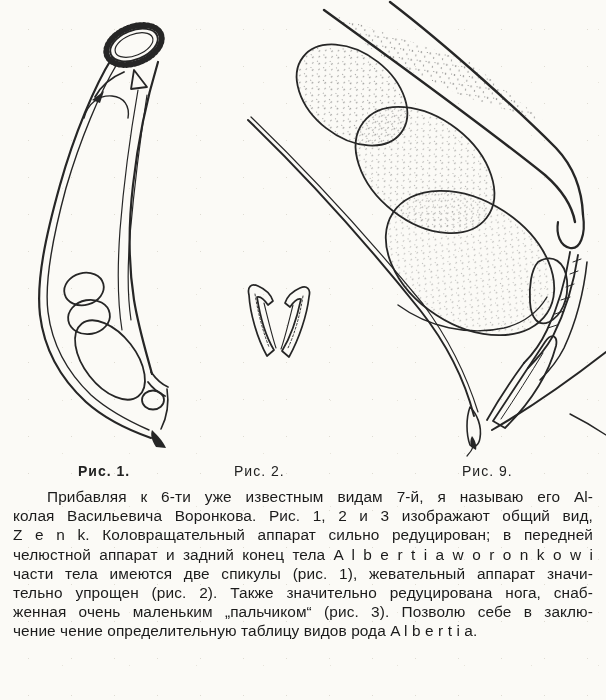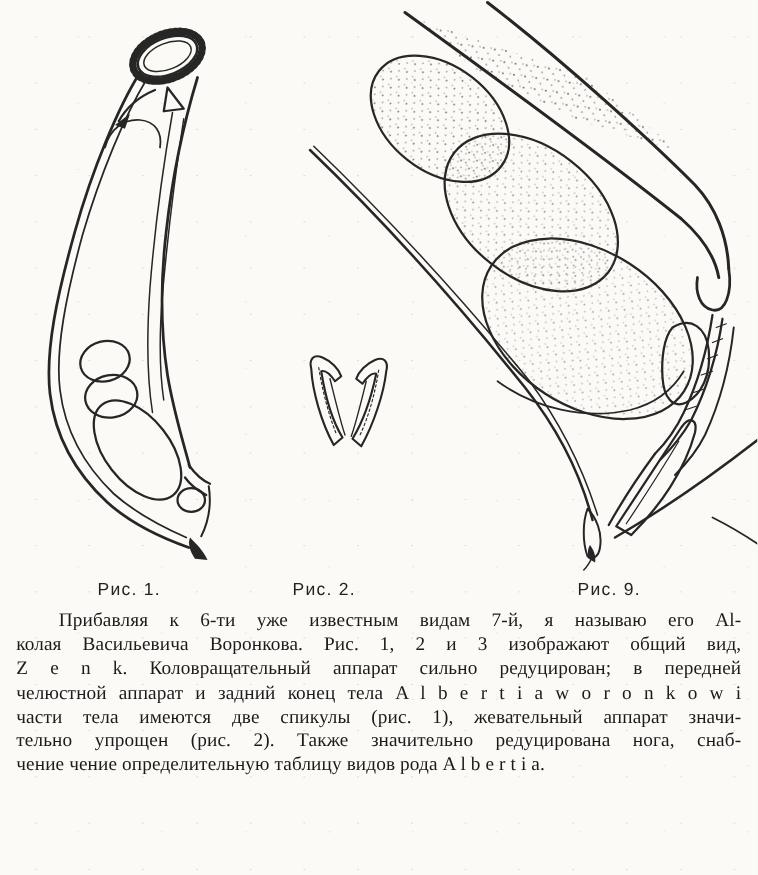--- a/index.html
+++ b/index.html
@@ -16,31 +16,30 @@
       radial-gradient(#e7e4db 0.5px, transparent 0.7px);
     background-size:43px 37px, 67px 53px;
     background-position:7px 11px, 29px 3px;
     color:#1f1f1f;
   }
   svg.figs{position:absolute;left:0;top:0;}
   .cap{
     position:absolute;top:463px;
     font-size:14px;letter-spacing:1px;color:#222;
   }
-  .cap1{left:78px;} .cap2{left:234px;} .cap3{left:462px;}
+  .cap1{left:78px;font-weight:bold;} .cap2{left:234px;} .cap3{left:462px;}
   .paragraph{
     position:absolute;left:13px;top:487px;width:580px;
     font-size:15.4px;line-height:19.2px;color:#1b1b1b;
   }
   .pline{
     text-align:justify;
     text-align-last:justify;
     white-space:normal;
     letter-spacing:0.1px;
-    font-family:Liberation Serif, serif;
   }
   .pline.first{padding-left:34px;}
   .pline.last{text-align-last:left;}
   .ink{stroke:#262626;fill:none;stroke-linecap:round;stroke-linejoin:round;}
 </style>
 </head>
 <body>
 
 <div class="page">
 
@@ -152,16 +151,17 @@
   <div class="cap cap2">Рис. 2.</div>
   <div class="cap cap3">Рис. 9.</div>
 
   <div class="paragraph">
     <div class="pline first">Прибавляя к 6-ти уже известным видам 7-й, я называю его Al-</div>
     <div class="pline">колая Васильевича Воронкова. Рис. 1, 2 и 3 изображают общий вид,</div>
     <div class="pline">Z e n k. Коловращательный аппарат сильно редуцирован; в передней</div>
     <div class="pline">челюстной аппарат и задний конец тела A l b e r t i a  w o r o n k o w i</div>
     <div class="pline">части тела имеются две спикулы (рис. 1), жевательный аппарат значи-</div>
     <div class="pline">тельно упрощен (рис. 2). Также значительно редуцирована нога, снаб-</div>
+    <div class="pline">женная очень маленьким „пальчиком“ (рис. 3). Позволю себе в заклю-</div>
     <div class="pline last">чение чение определительную таблицу видов рода A l b e r t i a.</div>
   </div>
 
 </div>
 
 </body></html>

